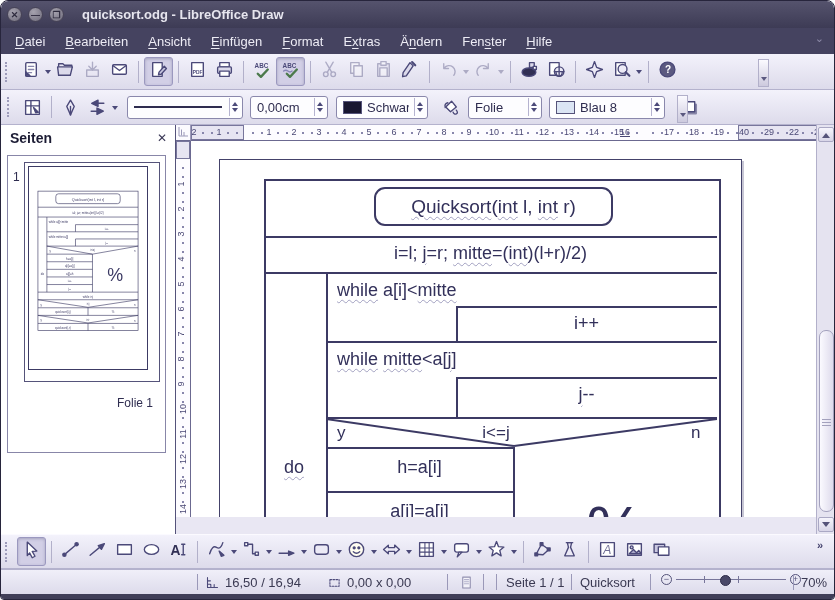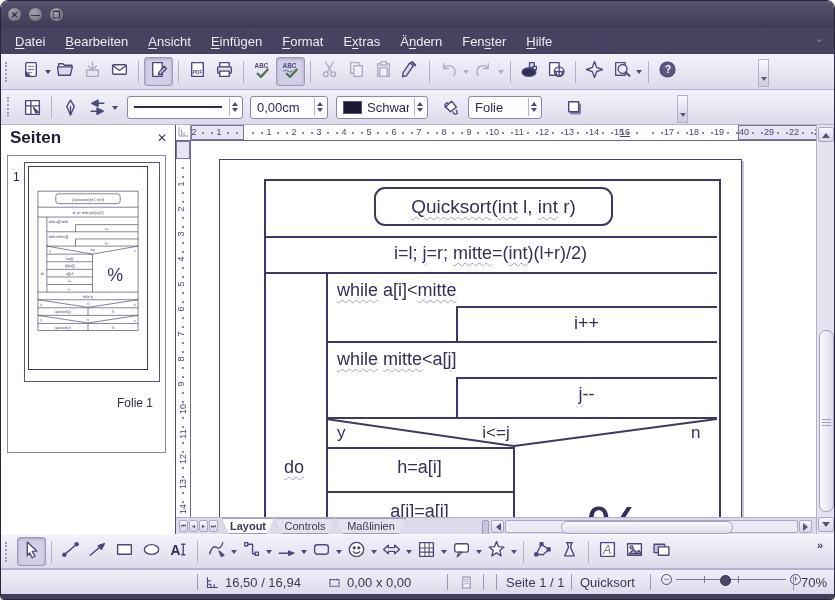--- a/index.html
+++ b/index.html
@@ -35,21 +35,21 @@
   .spin{display:flex;flex-direction:column;align-items:center;border-left:1px solid #b5b3d0;margin-left:5px;padding:1px 2px;gap:2px;}
   .spin b{width:0;height:0;border:3px solid transparent;display:block;}
   .spin .up{border-bottom:4px solid #4b4979;}
   .spin .dn{border-top:4px solid #4b4979;}
   .swatch{width:17px;height:11px;border:1px solid #55537a;margin-right:5px;flex:none;}
   .ovf{width:9px;background:linear-gradient(#fbfaff,#cdcade);border:1px solid #b2b0ca;display:flex;align-items:flex-end;justify-content:center;}
   .ovf i{width:0;height:0;border:3px solid transparent;border-top:4px solid #5b5980;margin-bottom:2px;}
   
   .panel{left:0;top:124px;width:175px;height:409px;background:#fff;border-right:1px solid #54527a;box-sizing:border-box;}
   .panel-header{display:flex;justify-content:space-between;align-items:center;height:25px;padding:0 8px 0 9px;}
-  .panel-title{font-weight:bold;font-size:17px;color:#1b1b33;}
+  .panel-title{font-weight:bold;font-size:14px;color:#1b1b33;}
   .panel-close{color:#3a3856;font-size:12px;}
   .pframe{position:absolute;left:6px;top:30px;width:157px;height:296px;border:1px solid #8886a8;background:#fff;}
   .pnum{position:absolute;left:5px;top:14px;font-size:12px;color:#2f2d50;}
   .thumbsel{position:absolute;left:16px;top:6px;width:128px;height:212px;border:1px solid #55537a;padding:3px;background:#fff;}
   .thumbpage{width:120px;height:204px;border:1px solid #3c3a64;box-sizing:border-box;}
   .folie{position:absolute;right:12px;top:240px;font-size:12px;color:#2f2d50;}
   .tsvg{stroke:#3c3a64;stroke-width:.7;fill:none;}
   .tsvg text{stroke:none;fill:#3c3a64;}
   
   .corner{left:175px;top:124px;width:15px;height:16px;background:#fbfafe;border-right:1px solid #9d9bba;border-bottom:1px solid #6b6990;box-sizing:border-box;}
@@ -104,20 +104,21 @@
 </style>
 </head>
 <body>
 
 <div id="app">
 
   <div class="abs titlebar">
     <span class="winbtn">✕</span>
     <span class="winbtn">—</span>
     <span class="winbtn">❐</span>
+    <span class="wtitle">quicksort.odg - LibreOffice Draw</span>
   </div>
 
   <div class="abs menubar" id="menubar">
     <span class="menu-item"><u>D</u>atei</span>
       <span class="menu-item"><u>B</u>earbeiten</span>
       <span class="menu-item"><u>A</u>nsicht</span>
       <span class="menu-item"><u>E</u>infügen</span>
       <span class="menu-item"><u>F</u>ormat</span>
       <span class="menu-item">E<u>x</u>tras</span>
       <span class="menu-item">Ä<u>n</u>dern</span>
@@ -332,20 +333,28 @@
       </span>
     <span style="width:4px;"></span>
     <span class="sel" style="width:74px;">
       <span style="flex:1;">Folie</span>
       <span class="spin">
           <b class="up"></b>
           <b class="dn"></b>
         </span>
     </span>
     <span style="width:7px;"></span>
+    <span class="sel" style="width:116px;">
+      <span class="swatch" style="background:#dbe5f4;"></span>
+      <span style="flex:1;">Blau 8</span>
+      <span class="spin">
+          <b class="up"></b>
+          <b class="dn"></b>
+        </span>
+    </span>
     <span style="width:12px;"></span>
     <span class="tbtn">
         <svg class="isvg" width="19" height="19" viewBox="0 0 18 18">
           <path d="M14 6.5v8h-8" stroke="#8886a8" stroke-width="2.4"></path>
           <rect x="3.5" y="3.5" width="9.5" height="9.5" fill="#fff"></rect>
         </svg>
       </span>
   </div>
   <div class="abs ovf" style="left:676px;top:94px;height:26px;">
       <i></i>
@@ -603,39 +612,20 @@
         <span style="height:86px;display:block;"></span>
         <i></i>
         <i></i>
         <i></i>
       </div>
     <div class="sbtn" style="left:1px;top:392px;">
         <span class="tri down"></span>
       </div>
   </div>
 
-  <div class="abs tabrow">
-    <span class="navb" style="left:3px;">⏮</span>
-    <span class="navb" style="left:13px;">◂</span>
-    <span class="navb" style="left:23px;">▸</span>
-    <span class="navb" style="left:33px;">⏭</span>
-    <span class="tab active" style="left:46px;width:52px;">Layout</span>
-    <span class="tab" style="left:99px;width:60px;">Controls</span>
-    <span class="tab" style="left:160px;width:70px;">Maßlinien</span>
-    <span class="vsplit" style="left:306px;"></span>
-    <div class="sbtn" style="left:315px;top:2px;height:13px;width:13px;">
-        <span class="tri left"></span>
-      </div>
-    <div class="htrack" style="left:329px;width:293px;">
-      <div class="hthumb" style="left:55px;width:170px;top:0px;"></div>
-    </div>
-    <div class="sbtn" style="left:623px;top:2px;height:13px;width:13px;">
-        <span class="tri right"></span>
-      </div>
-  </div>
 
   <div class="abs tb" id="dtb">
     <span class="grip"></span>
     <span id="dtbicons" style="display:flex;align-items:center;">
         <span class="tbtn pressed">
           <span><svg class="isvg" width="19" height="19" viewBox="0 0 18 18">
               <path d="M5 2l9 8.5-4.3.3 2.6 4.6-2.6 1.4-2.5-4.6L5 14.8z" fill="#fff"></path>
             </svg></span>
         </span>
         <span class="tsep"></span>

